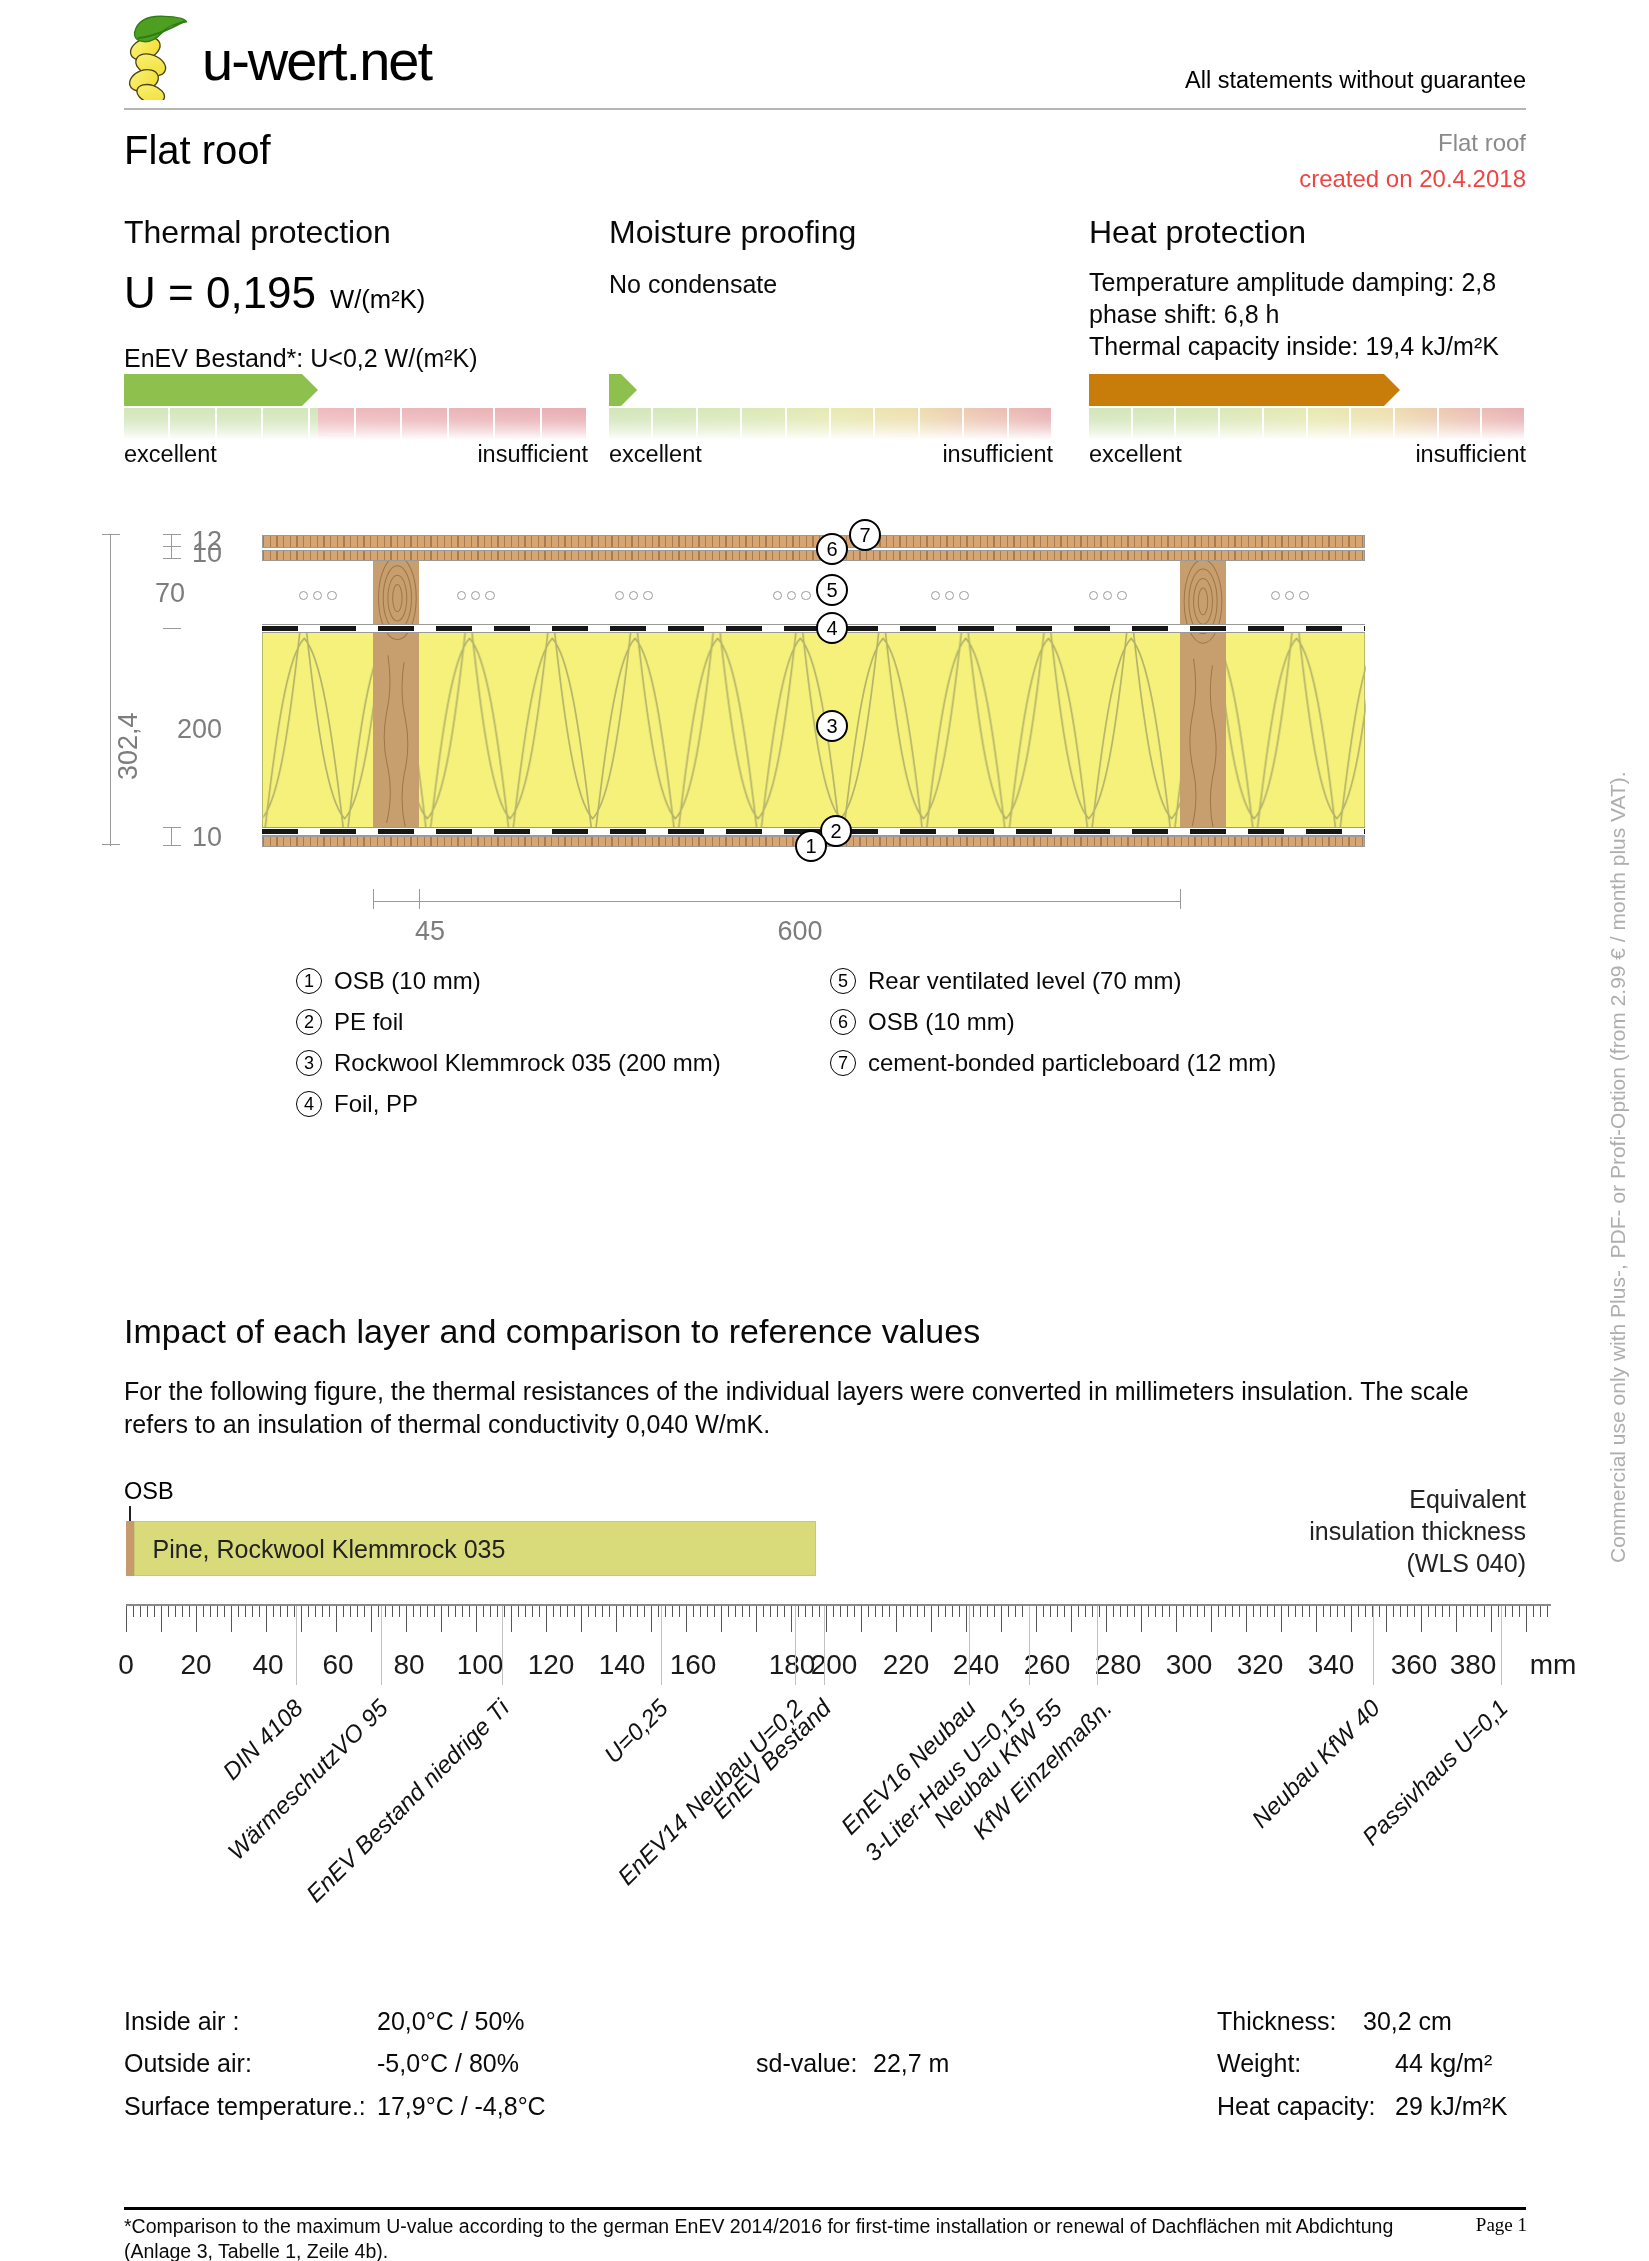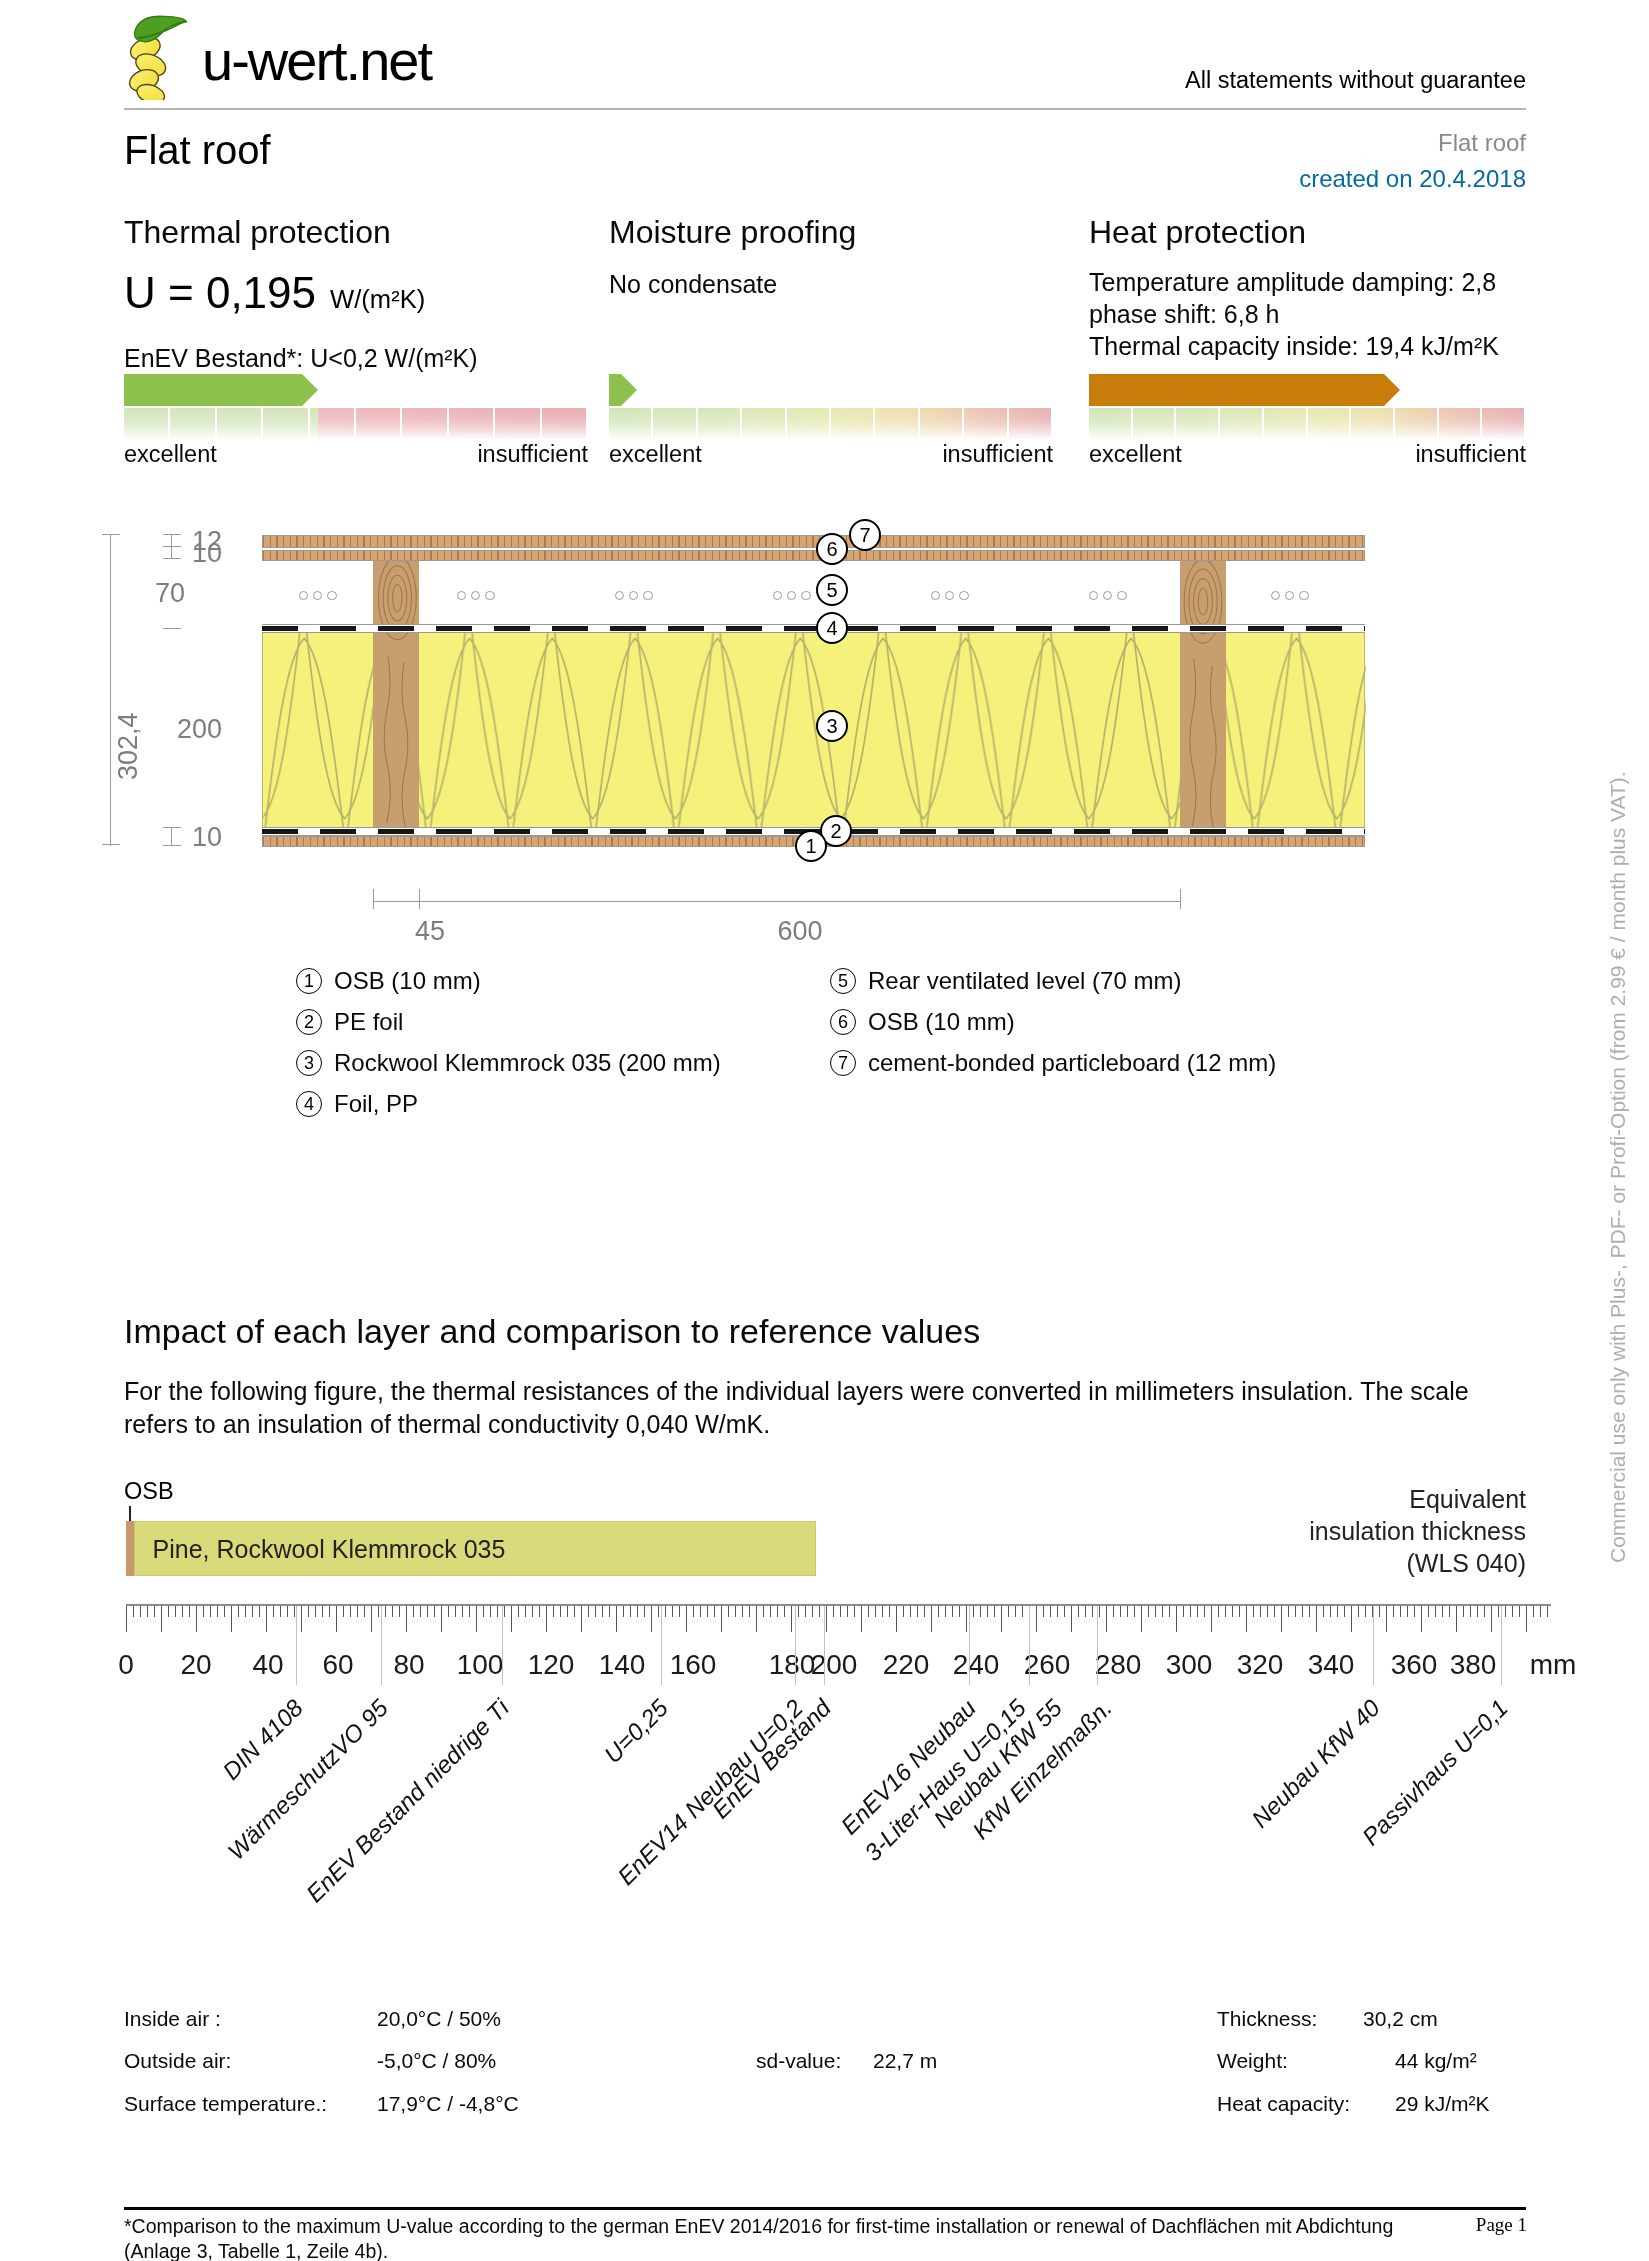--- a/index.html
+++ b/index.html
@@ -6,21 +6,21 @@
   .page { position:relative; width:1649px; height:2261px; background:#fff;
           font-family:"Liberation Sans", sans-serif; color:#000; overflow:hidden; }
   .abs { position:absolute; }
 
   
   .logo-text { position:absolute; left:202px; top:28px; font-size:56px; font-weight:500; letter-spacing:-2px; color:#000; }
   .disclaimer { position:absolute; left:854px; top:67px; width:672px; text-align:right; font-size:23.5px; color:#000; }
   .hrule { position:absolute; left:124px; top:108px; width:1402px; height:2px; background:#b5b5b5; }
   .page-title { position:absolute; left:124px; top:128px; font-size:40px; color:#000; }
   .doc-name { position:absolute; left:988px; top:129px; width:538px; text-align:right; font-size:24px; color:#8a8a8a; }
-  .created { position:absolute; left:988px; top:165px; width:538px; text-align:right; font-size:24px; color:#0369a1; }
+  .created { position:absolute; left:988px; top:165px; width:538px; text-align:right; font-size:24px; color:#ef4444; }
 
   
   .card { position:absolute; top:214px; }
   .card h2 { margin:0; font-size:32px; font-weight:400; color:#0a0a0a; }
   .uline { position:absolute; top:54px; white-space:nowrap; }
   .uval { font-size:44px; }
   .uunit { font-size:25.6px; margin-left:14px;text-align:right; }
   .smalltxt { position:absolute; font-size:25px; color:#0a0a0a; white-space:nowrap; }
   .arrow { position:absolute; top:160px; height:32px;
            clip-path: polygon(0 0, calc(100% - 16px) 0, 100% 50%, calc(100% - 16px) 100%, 0 100%); }
@@ -63,21 +63,21 @@
   .impact-title { position:absolute; left:124px; top:1312px; font-size:34px; color:#0a0a0a; }
   .impact-desc { position:absolute; left:124px; top:1375px; width:1405px; font-size:25px; line-height:33px; color:#0a0a0a; }
   .khaki-label { line-height:55px; padding-left:17.5px; font-size:25px; color:#222; white-space:nowrap; }
   .equiv { position:absolute; left:854px; width:672px; text-align:right; font-size:25px; color:#222; }
   .rlabel { position:absolute; top:1649px; transform:translateX(-50%); font-size:28px; color:#1a1a1a; }
   .refline { position:absolute; top:1606px; width:1.3px; height:79px; background:#c2c2c2; }
   .diag { position:absolute; top:1694px; width:370px; text-align:right; font-style:italic;
           font-size:24px; color:#111; transform:rotate(-45deg); transform-origin:100% 0; white-space:nowrap; }
 
   
-  .dlabel { position:absolute; font-size:21px; color:#0a0a0a; white-space:nowrap; }
+  .dlabel { position:absolute; font-size:25px; color:#0a0a0a; white-space:nowrap; }
   .watermark { position:absolute; left:1602px; top:713px; height:908px; width:31px;
                writing-mode:vertical-rl; transform:rotate(180deg);
                display:flex; align-items:center; justify-content:center;
                font-size:21px; color:#aeaeae; white-space:nowrap; }
   .frule { position:absolute; left:124px; top:2207px; width:1402px; height:2.7px; background:#000; }
   .fnote { position:absolute; left:124px; font-size:19.5px; color:#0a0a0a; white-space:nowrap; }
   .pageno { position:absolute; left:1325px; top:2214px; width:202px; text-align:right; font-size:19px;font-family:Liberation Serif, serif; }
 </style>
 </head>
 <body>

